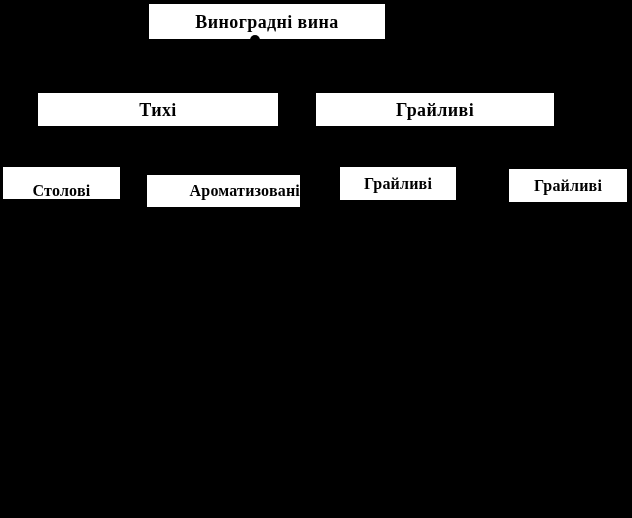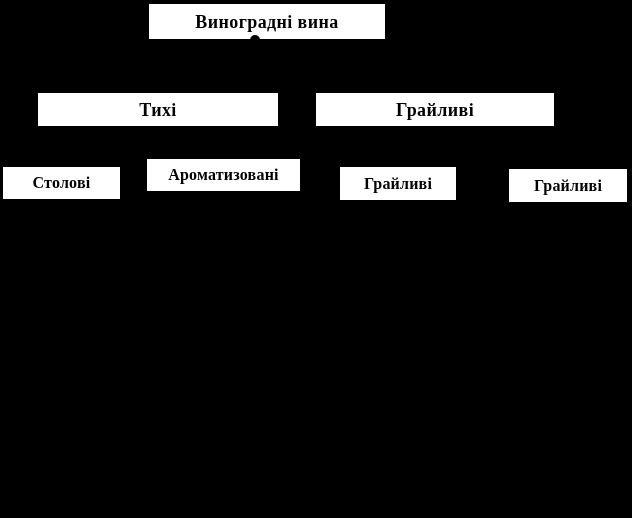--- a/index.html
+++ b/index.html
@@ -28,22 +28,22 @@
     font-weight: bold;
     text-align: center;
     line-height: 1;
   }
   .lvl1, .lvl2 { font-size: 18px; letter-spacing: 0.4px; }
   .lvl3       { font-size: 16px; letter-spacing: 0.2px; }
 
   .n-root      { left: 148px; top: 3px;   width: 238px; height: 37px; }
   .n-tykhi     { left: 12px;   top: 92px;  width: 242px; height: 35px; margin-left: 25px; }
   .n-hraylyvi  { left: 315px; top: 92px;  width: 240px; height: 35px; }
-  .n-stolovi   { left: 2px;   top: 166px; width: 119px; height: 34px; }
-  .n-aromat    { left: 146px; top: 158px; width: 155px; height: 34px; }
+  .n-stolovi   { left: 2px;   top: 166px; width: 119px; height: 34px; align-items: flex-end; }
+  .n-aromat    { left: 146px; top: 174px; width: 155px; height: 34px; justify-content: flex-end; }
   .n-hraylyvi2 { left: 339px; top: 166px; width: 118px; height: 35px; }
   .n-hazovani  { left: 508px; top: 168px; width: 120px; height: 35px; }
 
   
   .arrowhead {
     position: absolute;
     left: 101px;
     bottom: -1px;
     width: 10px;
     height: 5px;

